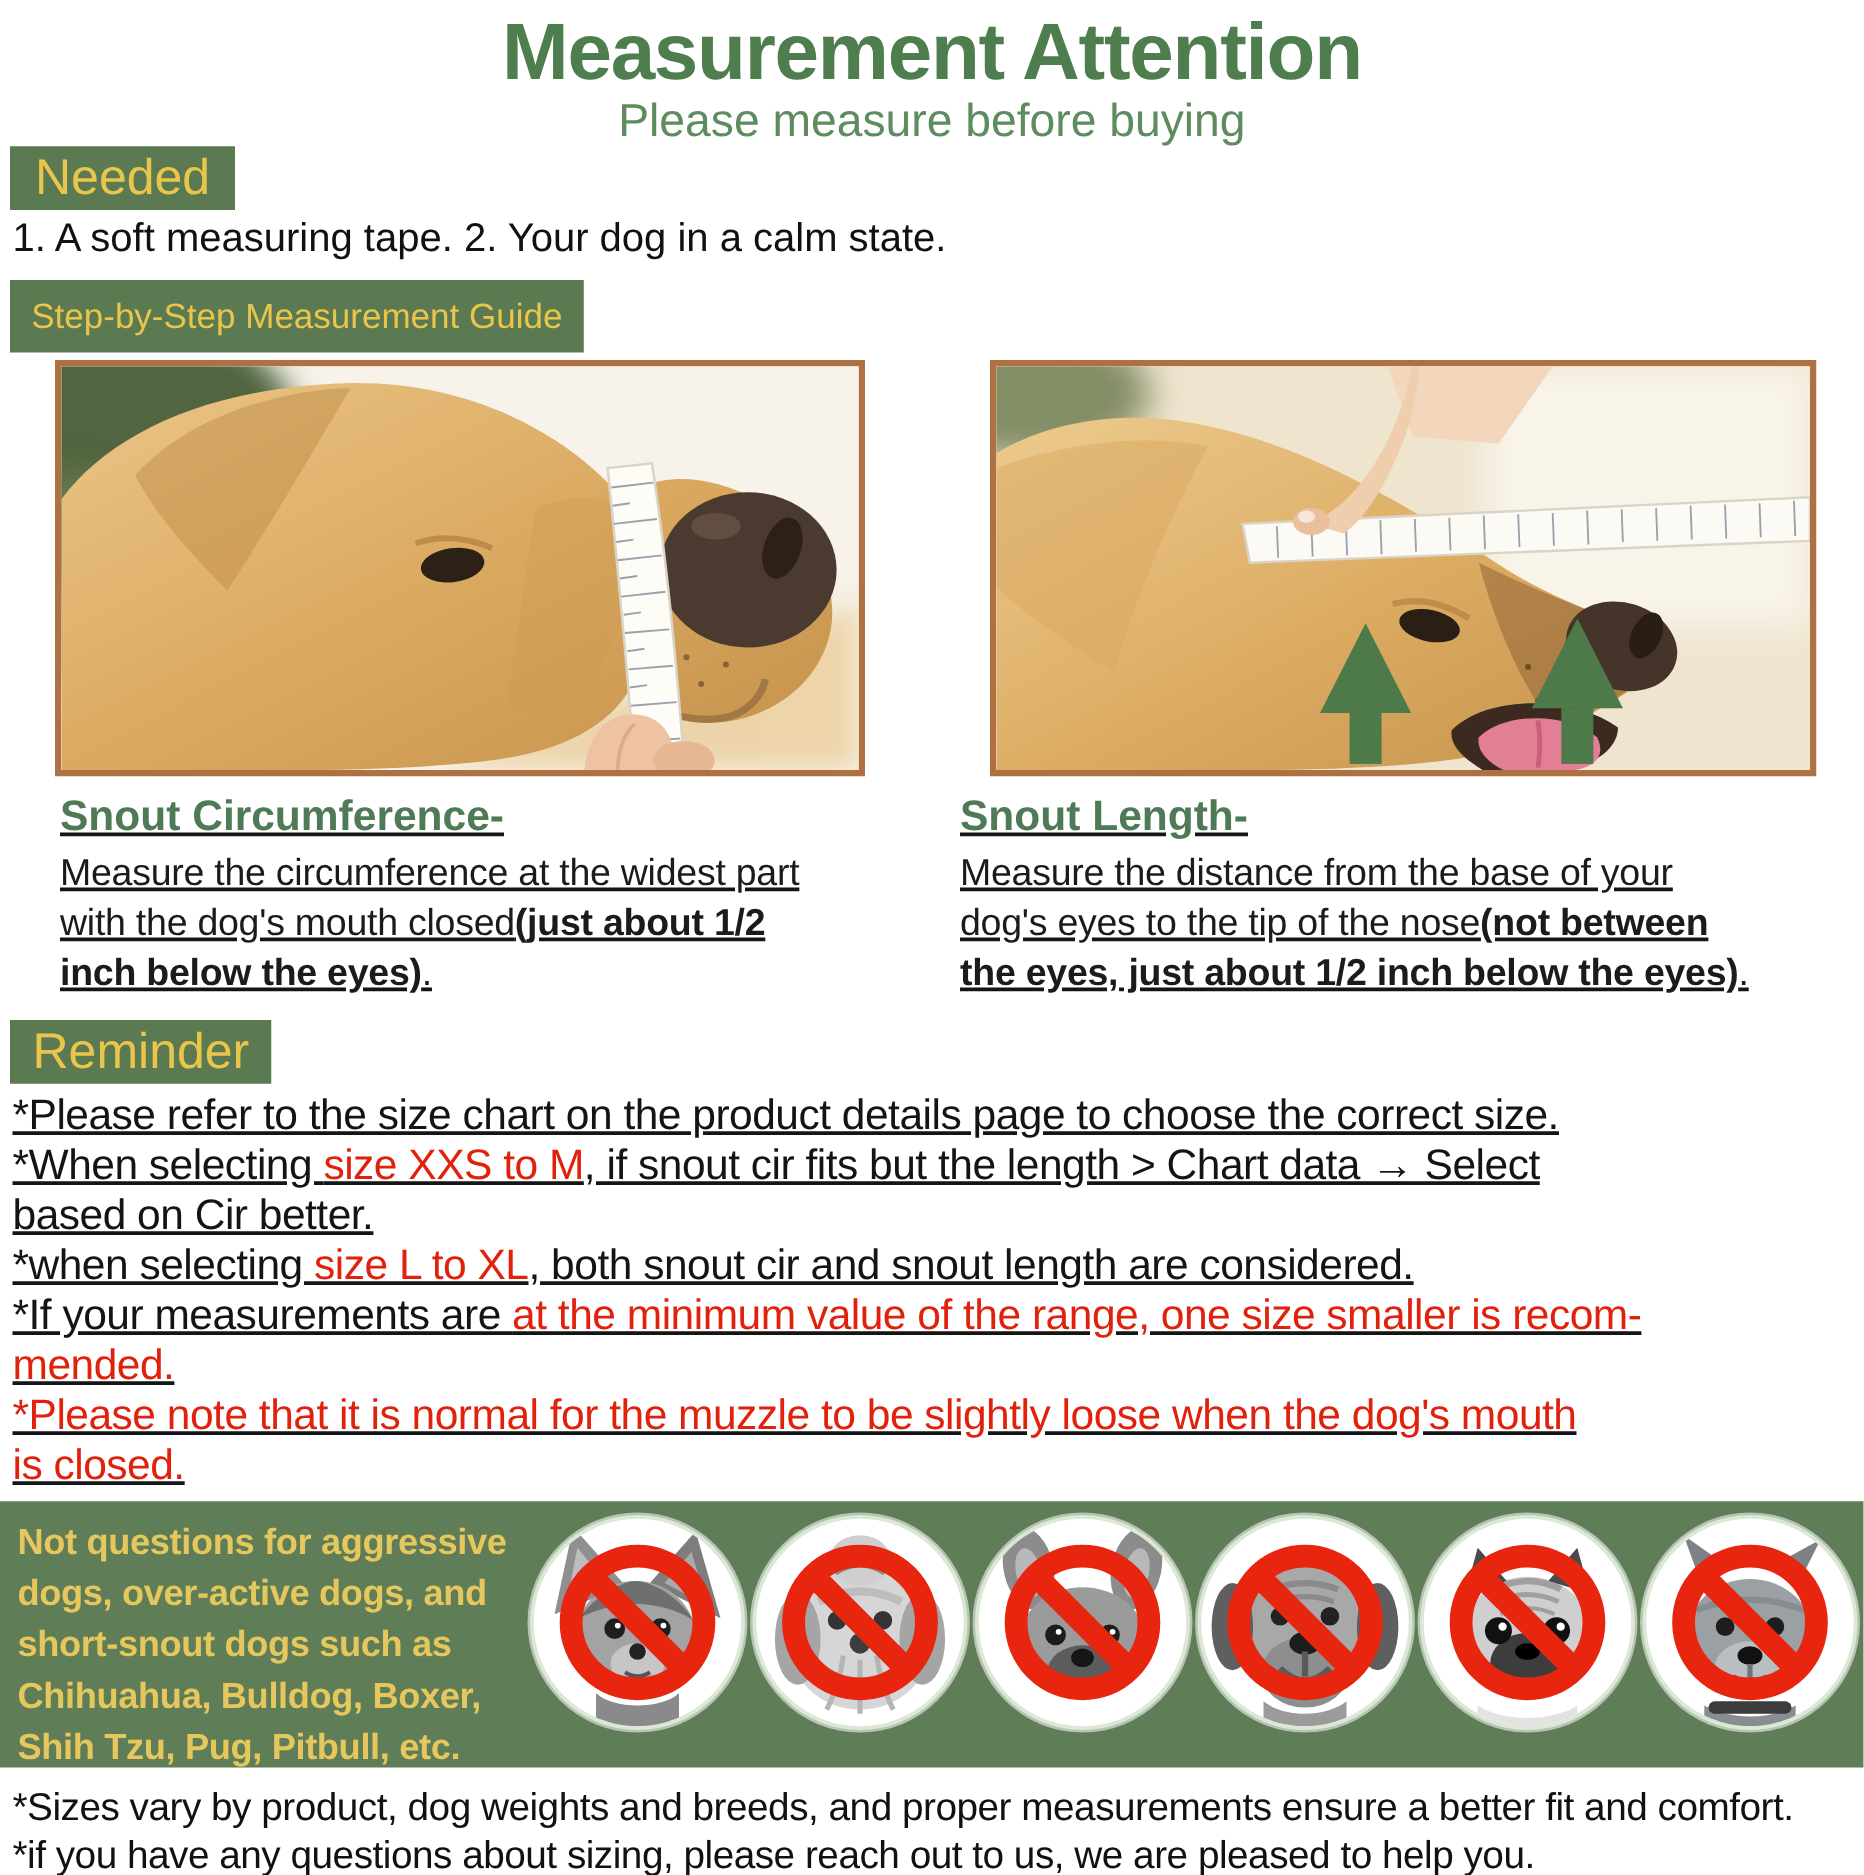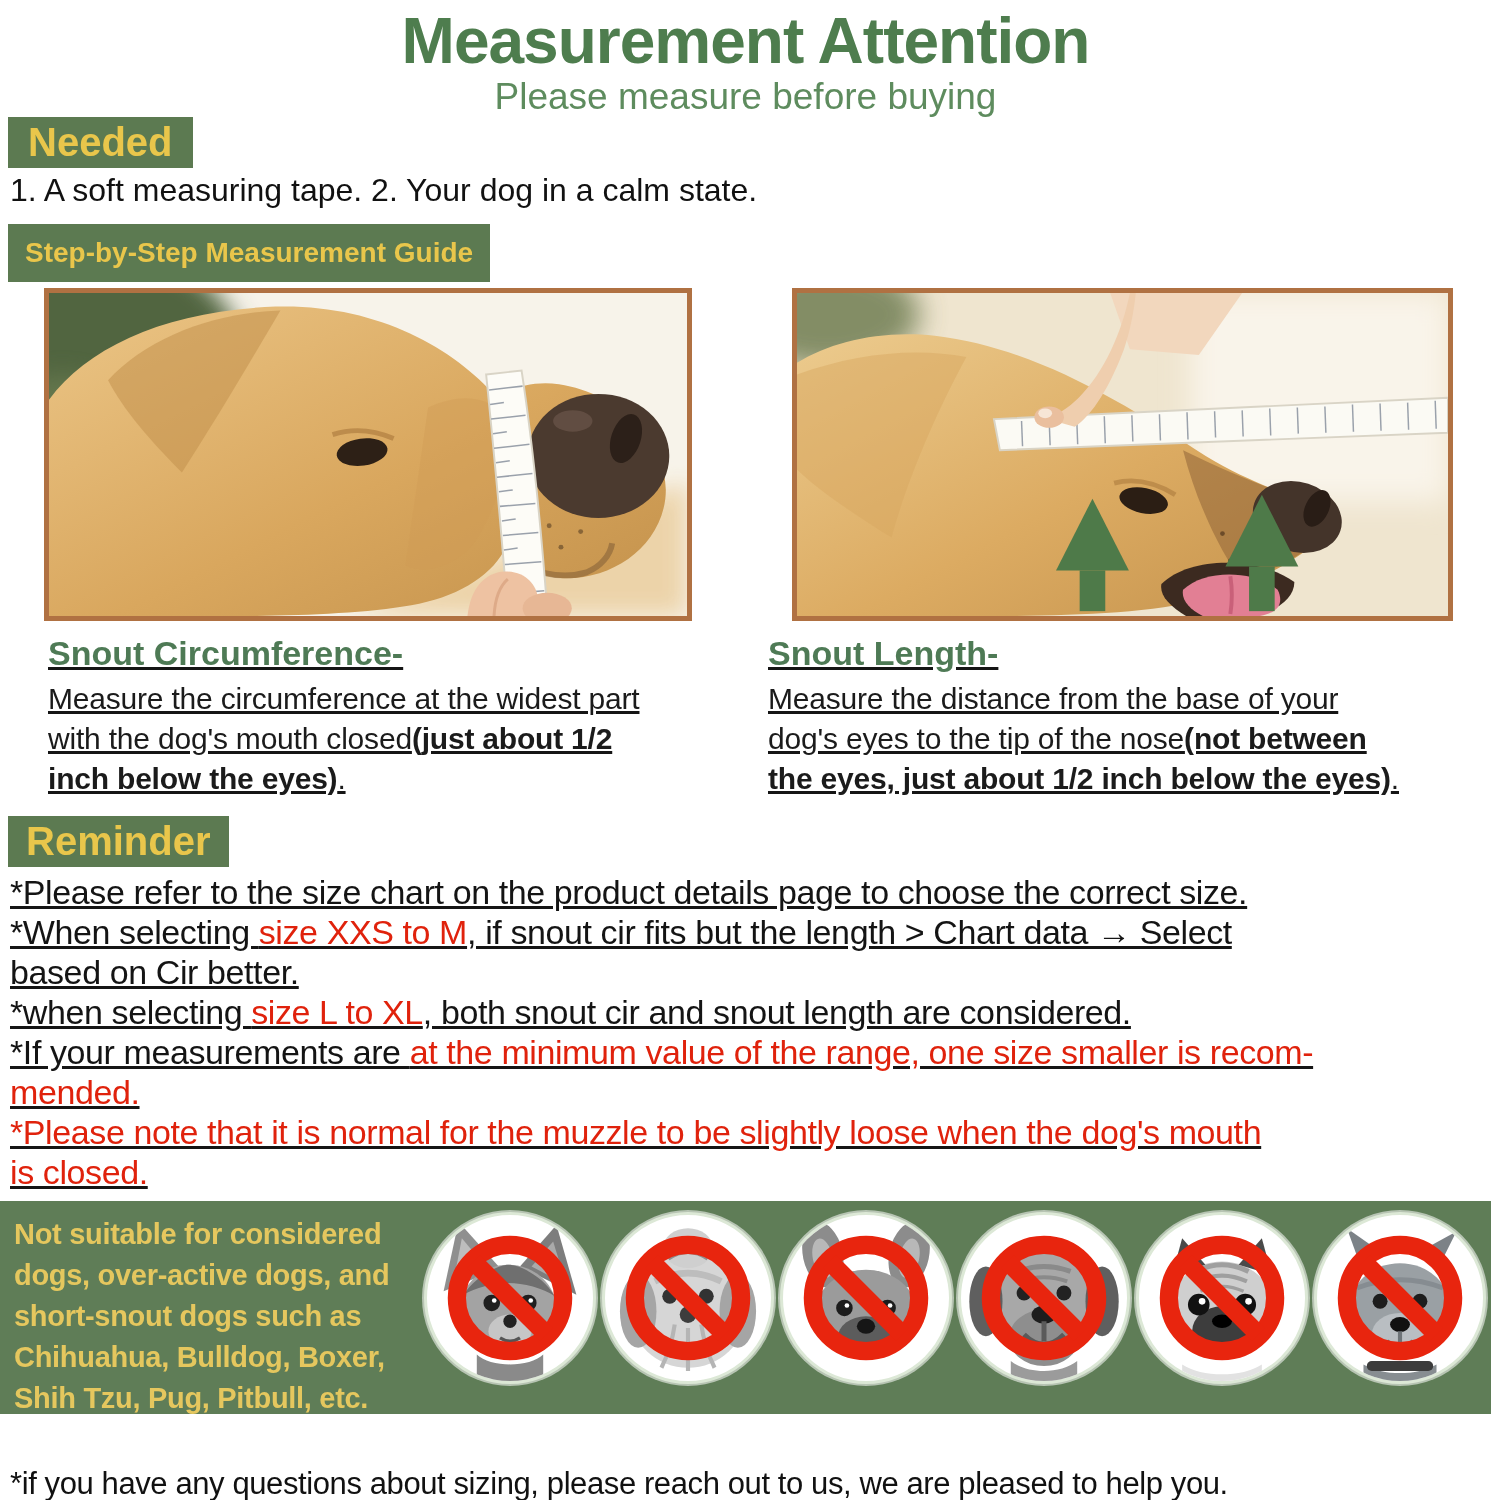--- a/index.html
+++ b/index.html
@@ -9,21 +9,21 @@
     background:#ffffff; font-family:"Liberation Sans","DejaVu Sans",sans-serif;
     color:#151515;
   }
   .abs { position:absolute; }
   .center { width:100%; text-align:center; }
 
   .title { top:4px; font-size:64px; font-weight:800; color:#4e7d4e; letter-spacing:-1px; }
   .subtitle { top:76px; font-size:37px; font-weight:400; color:#5e8c5e; }
 
   .badge {
-    display:inline-block; background:#5c7a51; color:#e9c64b; font-weight:700;
+    display:inline-block; background:#5c7a51; color:#e9c64b; font-weight:400;
     white-space:nowrap;
   }
   .badge-needed { left:8px; top:117px; font-size:40px; line-height:51px; padding:0 20px; }
   .badge-guide  { left:8px; top:224px; font-size:28px; line-height:58px; padding:0 17px; }
   .badge-reminder { left:8px; top:816px; font-size:40px; line-height:51px; padding:0 18px; }
 
   .needed-text { left:10px; top:172px; font-size:32px; color:#111; white-space:nowrap; }
 
   .photo {
     border:5px solid #b07142; background:#f5f1e8; overflow:hidden;
@@ -231,21 +231,21 @@
     <div class="rem-line"><span>based on Cir better.</span></div>
     <div class="rem-line"><span>*when selecting </span><span class="red">size L to XL</span><span>, both snout cir and snout length are considered.</span></div>
     <div class="rem-line"><span>*If your measurements are </span><span class="red">at the minimum value of the range, one size smaller is recom-</span></div>
     <div class="rem-line"><span class="red">mended.</span></div>
     <div class="rem-line"><span class="red">*Please note that it is normal for the muzzle to be slightly loose when the dog's mouth</span></div>
     <div class="rem-line"><span class="red">is closed.</span></div>
   </div>
 
   <div class="abs banner">
     <div class="abs banner-text">
-      <div class="banner-line">Not suitable for considered</div>
+      <div class="banner-line">Not questions for aggressive</div>
       <div class="banner-line">dogs, over-active dogs, and</div>
       <div class="banner-line">short-snout dogs such as</div>
       <div class="banner-line">Chihuahua, Bulldog, Boxer,</div>
       <div class="banner-line">Shih Tzu, Pug, Pitbull, etc.</div>
     </div>
 
     <div class="abs dog-row">
 
       <div class="dog-circle">
         <svg viewBox="0 0 100 100">
@@ -373,15 +373,16 @@
         </svg>
         <svg class="ban" viewBox="0 0 100 100">
           <circle cx="50" cy="50" r="32" fill="none" stroke="#e8250e" stroke-width="11"></circle>
           <line x1="28" y1="28" x2="72" y2="72" stroke="#e8250e" stroke-width="11"></line>
         </svg>
       </div>
 
     </div>
   </div>
 
+  <div class="abs footnote footnote-1">*Sizes vary by product, dog weights and breeds, and proper measurements ensure a better fit and comfort.</div>
   <div class="abs footnote footnote-2">*if you have any questions about sizing, please reach out to us, we are pleased to help you.</div>
 
 </div>
 
 </body></html>

